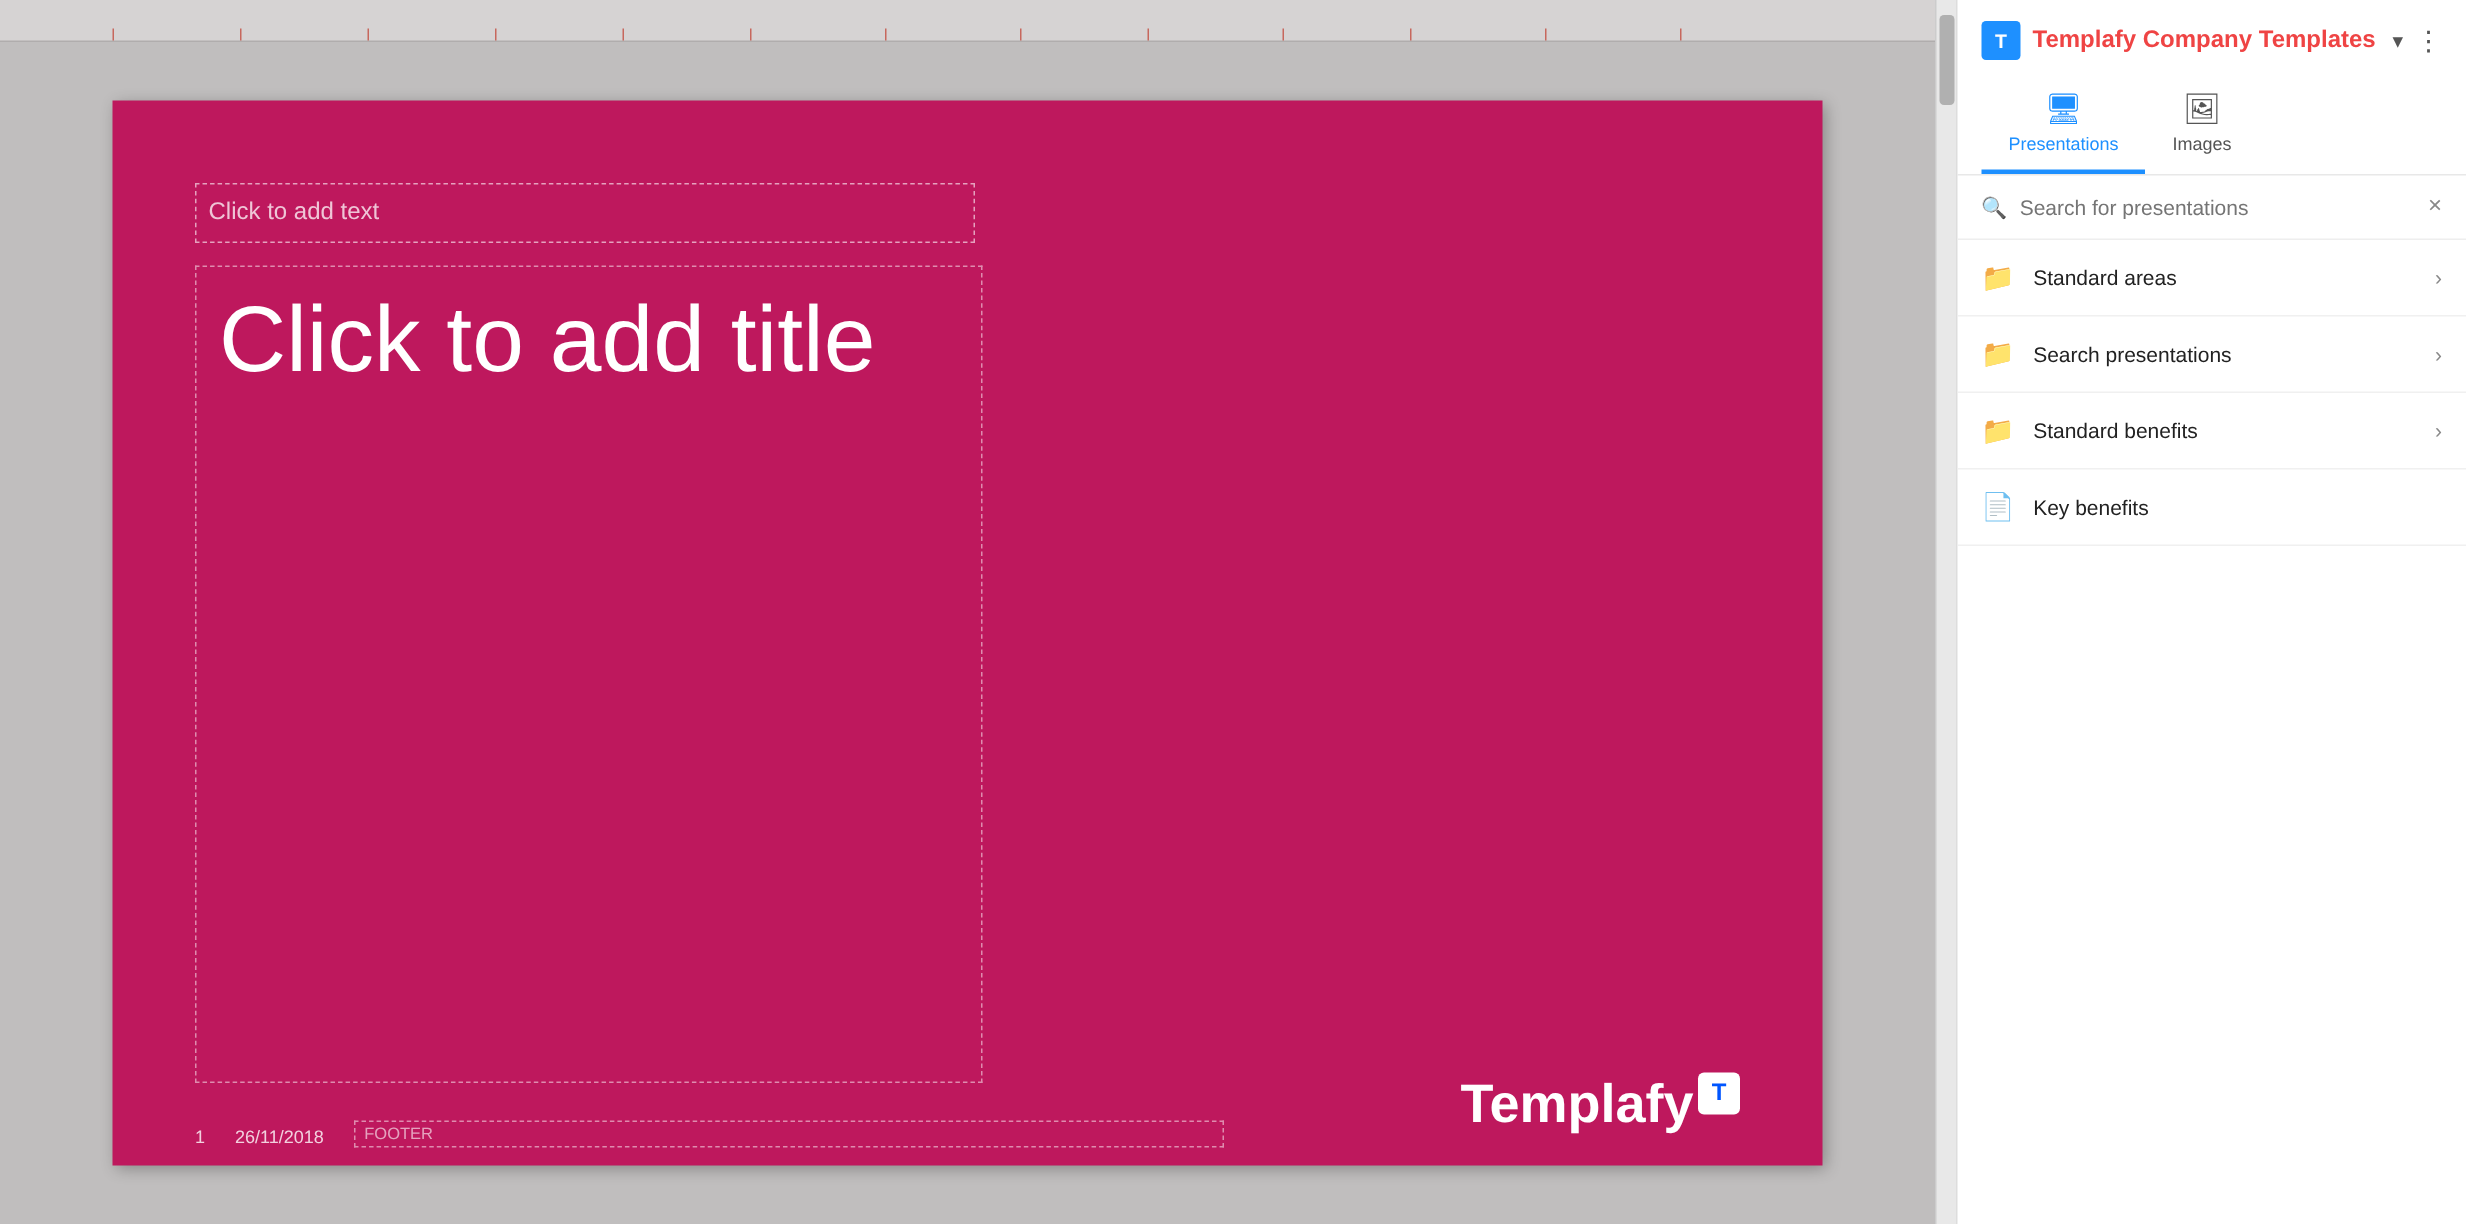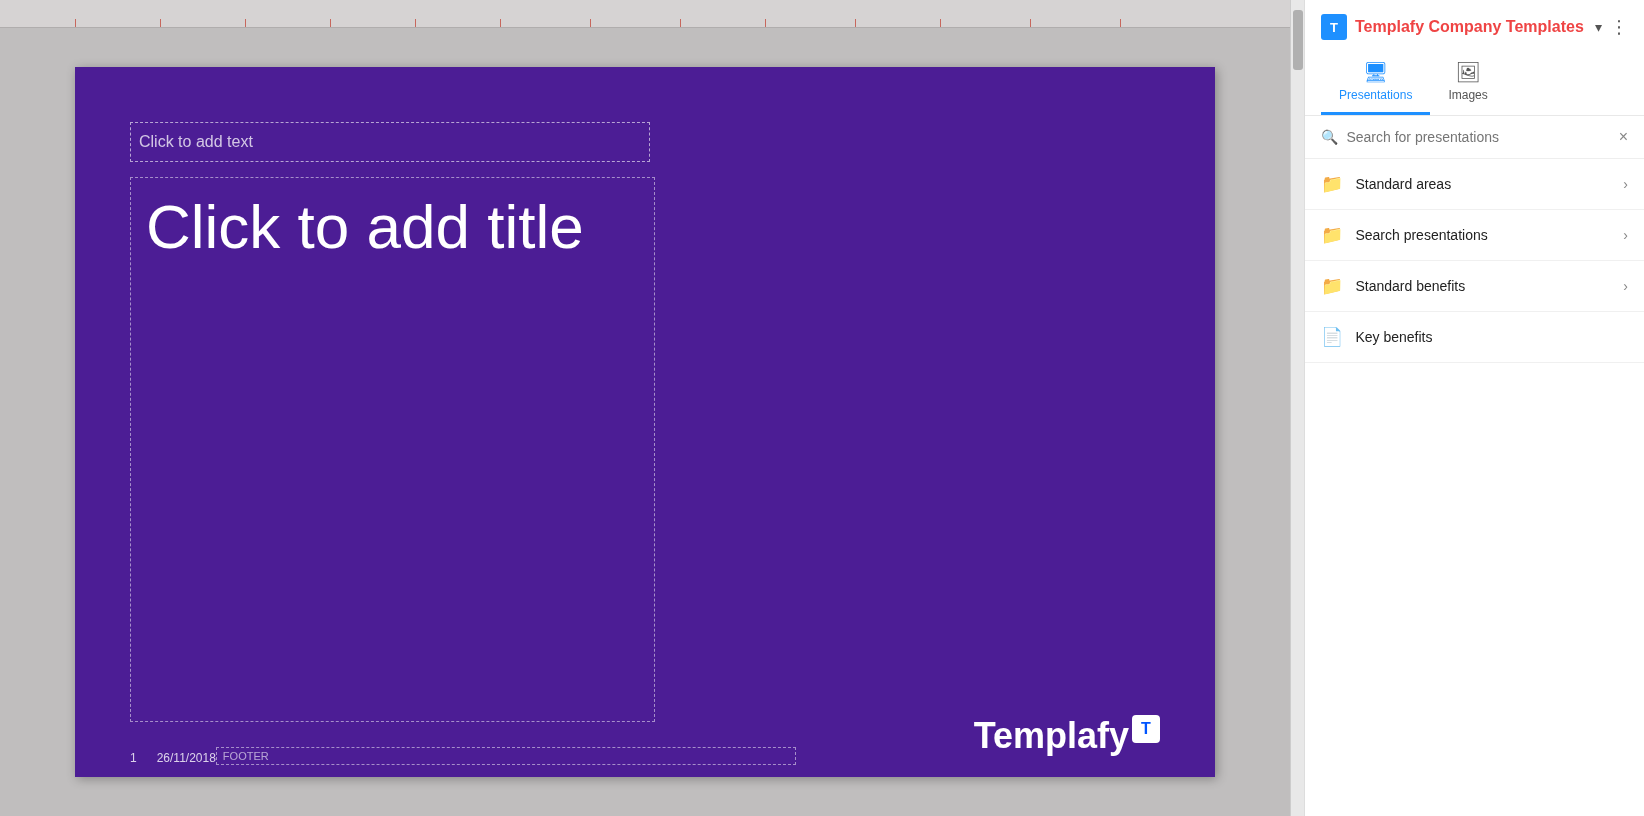--- a/index.html
+++ b/index.html
@@ -43,21 +43,21 @@
     
     .slide-container {
       flex: 1;
       display: flex;
       align-items: center;
       justify-content: center;
       padding: 20px;
     }
 
     .slide {
-      background: #4c1d95;
+      background: #be185d;
       width: 1140px;
       height: 710px;
       position: relative;
       box-shadow: 2px 2px 10px rgba(0,0,0,0.3);
     }
 
     .slide-text-placeholder {
       position: absolute;
       top: 55px;
       left: 55px;
@@ -104,20 +104,21 @@
 
     .slide-page-num {
       color: rgba(255,255,255,0.8);
       font-size: 12px;
       margin-right: 20px;
     }
 
     .slide-date {
       color: rgba(255,255,255,0.8);
       font-size: 12px;
+      margin-right: 20px;
     }
 
     .slide-footer-field {
       border: 1px dashed rgba(255,255,255,0.5);
       color: rgba(255,255,255,0.6);
       font-size: 11px;
       padding: 2px 6px;
       width: 580px;
     }
 

